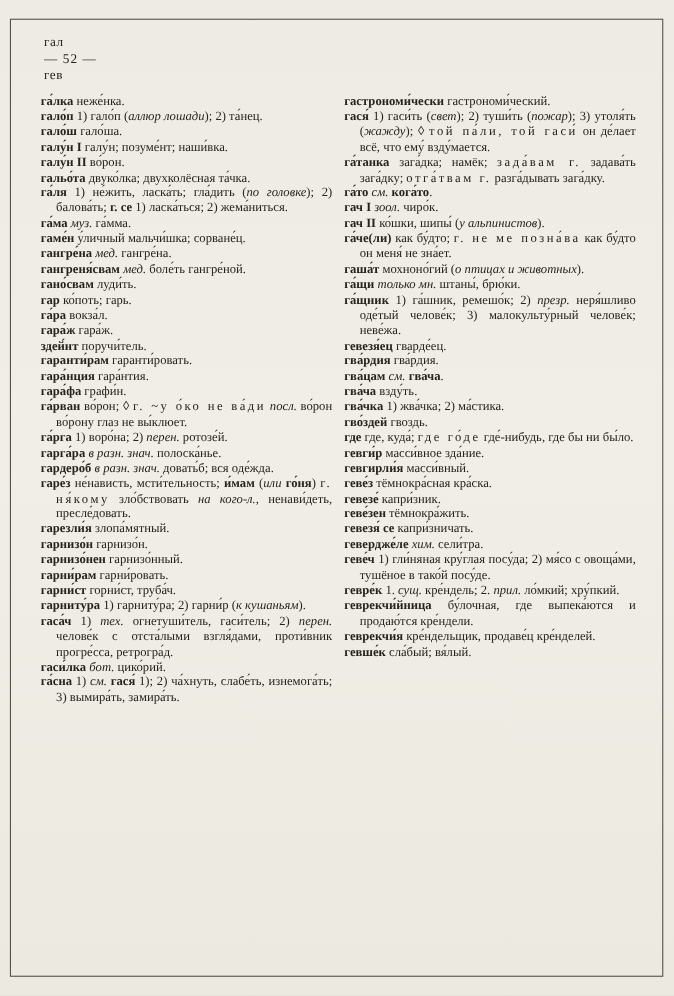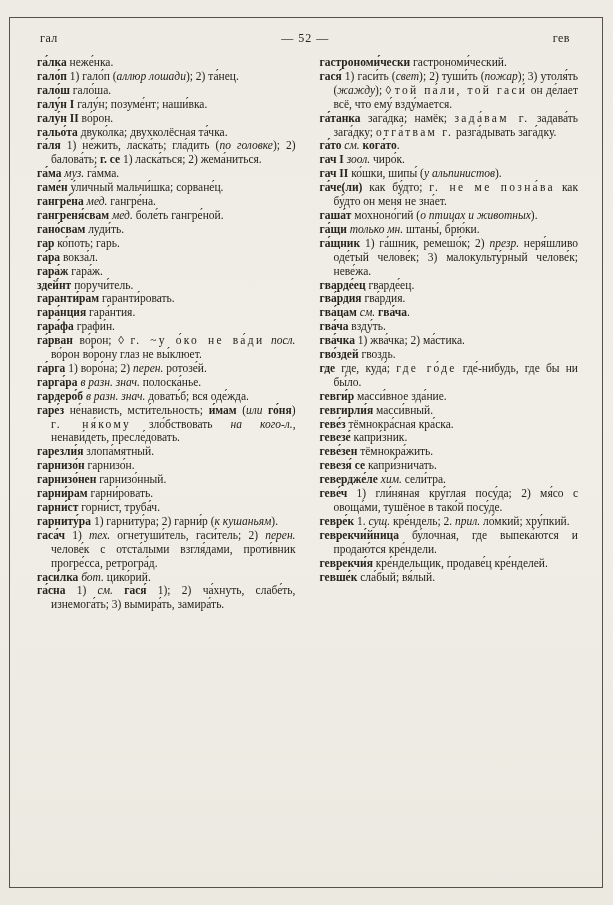--- a/index.html
+++ b/index.html
@@ -19,25 +19,25 @@
     background:linear-gradient(180deg,#eeebe4 0%,#f1eee7 45%,#ece9e1 100%);
   }
   .frame{
     position:absolute;left:9px;top:17px;width:594px;height:871px;
     border:1px solid var(--frame);
     box-sizing:border-box;
   }
   .header{
     display:flex;justify-content:space-between;align-items:flex-start;
     padding:13px 32px 7px 30px;
-    font-size:12px;letter-spacing:.5px;
+    font-size:12px;letter-spacing:.5px;flex-direction:column;
   }
   .header .pageno{letter-spacing:1px;}
   .columns{
-    display:flex;gap:24px;
+    display:flex;gap:11px;
     padding:3px 24px 0 27px;
   }
   .col{flex:1;min-width:0;}
   .entry{
     margin:0;
     padding-left:14px;text-indent:-14px;
     font-size:11.5px;line-height:13.9px;
     text-align:justify;
   }
   .headword{font-weight:bold;}
@@ -96,21 +96,21 @@
         <p class="entry"><span class="headword">гастрономи́чески</span> <span class="seg">гастрономи́ческий.</span></p>
         <p class="entry"><span class="headword">гася́</span> <span class="seg">1) гаси́ть (</span><span class="seg seg-i">свет</span><span class="seg">); 2) туши́ть (</span><span class="seg seg-i">пожар</span><span class="seg">); 3) утоля́ть (</span><span class="seg seg-i">жажду</span><span class="seg">); ◊ </span><span class="seg seg-s">той па́ли, той гаси́</span><span class="seg"> он де́лает всё, что ему́ взду́мается.</span></p>
         <p class="entry"><span class="headword">га́танка</span> <span class="seg">зага́дка; намёк; </span><span class="seg seg-s">зада́вам г.</span><span class="seg"> задава́ть зага́дку; </span><span class="seg seg-s">отга́твам г.</span><span class="seg"> разга́дывать зага́дку.</span></p>
         <p class="entry"><span class="headword">га́то</span> <span class="seg seg-i">см.</span><span class="seg"> </span><span class="seg seg-b">кога́то</span><span class="seg">.</span></p>
         <p class="entry"><span class="headword">гач I</span> <span class="seg seg-i">зоол.</span><span class="seg"> чиро́к.</span></p>
         <p class="entry"><span class="headword">гач II</span> <span class="seg">ко́шки, шипы́ (</span><span class="seg seg-i">у альпинистов</span><span class="seg">).</span></p>
         <p class="entry"><span class="headword">га́че(ли)</span> <span class="seg">как бу́дто; </span><span class="seg seg-s">г. не ме позна́ва</span><span class="seg"> как бу́дто он меня́ не зна́ет.</span></p>
         <p class="entry"><span class="headword">гаша́т</span> <span class="seg">мохноно́гий (</span><span class="seg seg-i">о птицах и животных</span><span class="seg">).</span></p>
         <p class="entry"><span class="headword">га́щи</span> <span class="seg seg-i">только мн.</span><span class="seg"> штаны́, брю́ки.</span></p>
         <p class="entry"><span class="headword">га́щник</span> <span class="seg">1) га́шник, ремешо́к; 2) </span><span class="seg seg-i">презр.</span><span class="seg"> неря́шливо оде́тый челове́к; 3) малокульту́рный челове́к; неве́жа.</span></p>
-        <p class="entry"><span class="headword">гварде́ец</span> <span class="seg">гварде́ец.</span></p>
+        <p class="entry"><span class="headword">гевезя́ец</span> <span class="seg">гварде́ец.</span></p>
         <p class="entry"><span class="headword">гва́рдия</span> <span class="seg">гва́рдия.</span></p>
         <p class="entry"><span class="headword">гва́цам</span> <span class="seg seg-i">см.</span><span class="seg"> </span><span class="seg seg-b">гва́ча</span><span class="seg">.</span></p>
         <p class="entry"><span class="headword">гва́ча</span> <span class="seg">взду́ть.</span></p>
         <p class="entry"><span class="headword">гва́чка</span> <span class="seg">1) жва́чка; 2) ма́стика.</span></p>
         <p class="entry"><span class="headword">гво́здей</span> <span class="seg">гвоздь.</span></p>
         <p class="entry"><span class="headword">где</span> <span class="seg">где, куда́; </span><span class="seg seg-s">где го́де</span><span class="seg"> где́-нибудь, где бы ни бы́ло.</span></p>
         <p class="entry"><span class="headword">гевги́р</span> <span class="seg">масси́вное зда́ние.</span></p>
         <p class="entry"><span class="headword">гевгирли́я</span> <span class="seg">масси́вный.</span></p>
         <p class="entry"><span class="headword">геве́з</span> <span class="seg">тёмнокра́сная кра́ска.</span></p>
         <p class="entry"><span class="headword">гевезе́</span> <span class="seg">капри́зник.</span></p>

